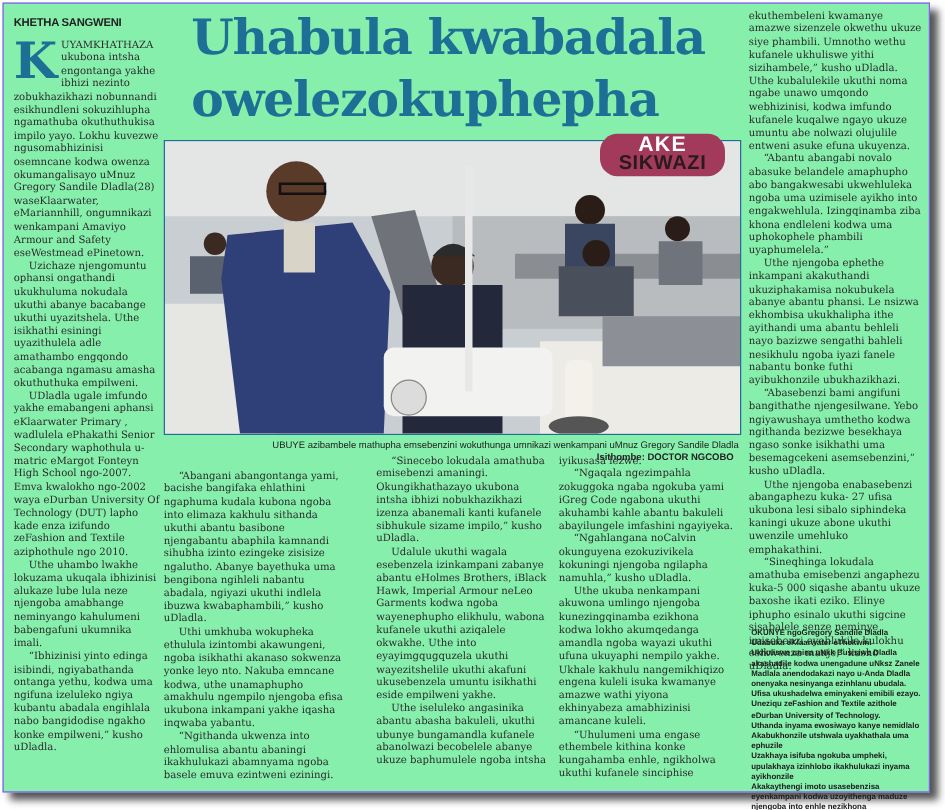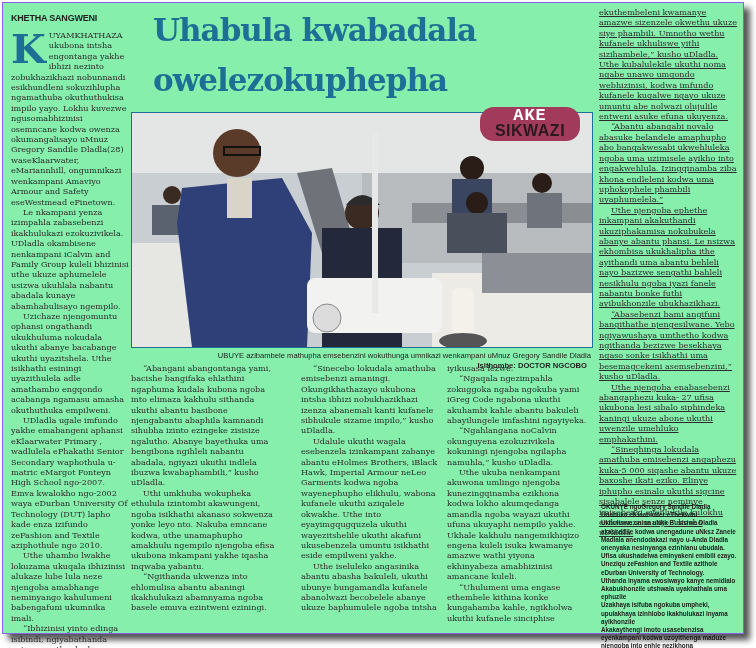--- a/index.html
+++ b/index.html
@@ -4,50 +4,49 @@
 <style>
   html,body{margin:0;padding:0;}
   body{width:756px;height:648px;background:#ffffff;position:relative;overflow:hidden;font-family:"DejaVu Serif",serif;}
   .page{position:absolute;left:2px;top:2px;width:740px;height:630px;background:#86efac;border:1px solid #8b5cf6;box-shadow:6px 6px 6px #555;}
   .byline{position:absolute;left:8px;top:10px;font-family:"Liberation Sans",sans-serif;font-weight:bold;font-size:9px;color:#222;letter-spacing:-0.2px;}
   .col{position:absolute;font-size:8.1px;line-height:10.4px;color:#2b2b2b;text-align:left;}
   .col p{margin:0;text-indent:12px;}
   .col p.first{text-indent:0;}
   .dropcap{float:left;font-size:40px;line-height:34px;color:#1e6f96;font-weight:bold;margin:2px 3px 0 0;font-family:"DejaVu Serif",serif;}
   .col1{left:8px;top:27px;width:118px;}
-  .col2{left:128px;top:360px;width:150px;}
+  .col2{left:128px;top:372px;width:150px;}
   .col3{left:298px;top:360px;width:140px;}
   .col4{left:444px;top:360px;width:140px;}
-  .col5{left:596px;top:4px;width:140px;text-decoration:underline;}
-  .headline{position:absolute;left:150px;top:2px;width:440px;font-family:"DejaVu Serif",serif;font-weight:bold;color:#1e6f96;font-size:31px;line-height:50px;letter-spacing:-1px;}
+  .col5{left:596px;top:4px;width:140px;}
+  .headline{position:absolute;left:150px;top:2px;width:440px;font-family:"DejaVu Serif",serif;font-weight:bold;color:#1e6f96;font-size:39px;line-height:50px;letter-spacing:-1px;}
   .photo{position:absolute;left:128px;top:109px;width:460px;height:234px;border:1px solid #1e6f96;overflow:hidden;background:#cfd3d6;}
   .caption{position:absolute;left:128px;top:348px;width:460px;font-family:"Liberation Sans",sans-serif;font-size:7.6px;color:#222;text-align:right;}
   .credit{position:absolute;left:128px;top:358px;width:456px;text-align:right;font-family:"Liberation Sans",sans-serif;font-size:7.6px;font-weight:bold;color:#222;}
   .badge{position:absolute;left:477px;top:104px;width:100px;height:34px;background:#a23a5c;border-radius:14px;text-align:center;}
-  .badge .b1{font-family:Liberation Mono, monospace;font-weight:bold;color:#fff;font-size:17px;line-height:17px;letter-spacing:1px;}
+  .badge .b1{font-family:Liberation Sans, sans-serif;font-weight:bold;color:#fff;font-size:17px;line-height:17px;letter-spacing:1px;}
   .badge .b2{font-family:"Liberation Sans",sans-serif;font-weight:bold;color:#2a1a20;font-size:16px;line-height:13px;letter-spacing:0.5px;}
   .bio{position:absolute;left:598px;top:500px;width:140px;font-family:"Liberation Sans",sans-serif;font-size:6.3px;line-height:8.2px;color:#1a1a1a;font-weight:bold;}
   .bio div{margin:0;}
 </style>
 </head>
 <body>
 
 <div class="page">
 
   <div class="byline">KHETHA SANGWENI</div>
 
   <div class="headline">
     <div>Uhabula kwabadala</div>
     <div>owelezokuphepha</div>
   </div>
 
   <div class="col col1">
     <span class="dropcap">K</span>
     <p class="first">UYAMKHATHAZA ukubona intsha engontanga yakhe ibhizi nezinto zobukhazikhazi nobunnandi esikhundleni sokuzihlupha ngamathuba okuthuthukisa impilo yayo. Lokhu kuvezwe ngusomabhizinisi osemncane kodwa owenza okumangalisayo uMnuz Gregory Sandile Dladla(28) waseKlaarwater, eMariannhill, ongumnikazi wenkampani Amaviyo Armour and Safety eseWestmead ePinetown.</p>
-    <p>Le nkampani yenza izimpahla zabasebenzi ikakhulukazi ezokuzivikela. UDladla okambisene nenkampani iCalvin and Family Group kuleli bhizinisi uthe ukuze aphumelele usizwa ukuhlala nabantu abadala kunaye abamhabulisayo ngempilo.</p>
     <p>Uzichaze njengomuntu ophansi ongathandi ukukhuluma nokudala ukuthi abanye bacabange ukuthi uyazitshela. Uthe isikhathi esiningi uyazithulela adle amathambo engqondo acabanga ngamasu amasha okuthuthuka empilweni.</p>
     <p>UDladla ugale imfundo yakhe emabangeni aphansi eKlaarwater Primary , wadlulela ePhakathi Senior Secondary waphothula u-matric eMargot Fonteyn High School ngo-2007. Emva kwalokho ngo-2002 waya eDurban University Of Technology (DUT) lapho kade enza izifundo zeFashion and Textile aziphothule ngo 2010.</p>
     <p>Uthe uhambo lwakhe lokuzama ukuqala ibhizinisi alukaze lube lula neze njengoba amabhange neminyango kahulumeni babengafuni ukumnika imali.</p>
     <p>“Ibhizinisi yinto edinga isibindi, ngiyabathanda ontanga yethu, kodwa uma ngifuna izeluleko ngiya kubantu abadala engihlala nabo bangidodise ngakho konke empilweni,” kusho uDladla.</p>
 
   </div>
 
   <div class="photo">
     <svg width="460" height="234" viewBox="0 0 460 234">
       <rect x="0" y="0" width="460" height="234" fill="#c9ced2"></rect>
@@ -106,21 +105,21 @@
     <p>“Sinecebo lokudala amathuba emisebenzi amaningi. Okungikhathazayo ukubona intsha ibhizi nobukhazikhazi izenza abanemali kanti kufanele sibhukule sizame impilo,” kusho uDladla.</p>
     <p>Udalule ukuthi wagala esebenzela izinkampani zabanye abantu eHolmes Brothers, iBlack Hawk, Imperial Armour neLeo Garments kodwa ngoba wayenephupho elikhulu, wabona kufanele ukuthi aziqalele okwakhe. Uthe into eyayimgqugquzela ukuthi wayezitshelile ukuthi akafuni ukusebenzela umuntu isikhathi eside empilweni yakhe.</p>
     <p>Uthe iseluleko angasinika abantu abasha bakuleli, ukuthi ubunye bungamandla kufanele abanolwazi becobelele abanye ukuze baphumulele ngoba intsha</p>
   </div>
 
   <div class="col col4">
     <p class="first">iyikusasa lezwe.</p>
     <p>“Ngaqala ngezimpahla zokuggoka ngaba ngokuba yami iGreg Code ngabona ukuthi akuhambi kahle abantu bakuleli abayilungele imfashini ngayiyeka.</p>
     <p>“Ngahlangana noCalvin okunguyena ezokuzivikela kokuningi njengoba ngilapha namuhla,” kusho uDladla.</p>
     <p>Uthe ukuba nenkampani akuwona umlingo njengoba kunezingqinamba ezikhona kodwa lokho akumqedanga amandla ngoba wayazi ukuthi ufuna ukuyaphi nempilo yakhe. Ukhale kakhulu nangemikhiqizo engena kuleli isuka kwamanye amazwe wathi yiyona ekhinyabeza amabhizinisi amancane kuleli.</p>
-    <p>“Uhulumeni uma engase ethembele kithina konke kungahamba kahle, ngikholwa ukuthi kufanele sinciphise</p>
+    <p>“Uhulumeni uma engase ethembele kithina konke kungahamba enhle, ngikholwa ukuthi kufanele sinciphise</p>
   </div>
 
   <div class="col col5">
     <p class="first">ekuthembeleni kwamanye amazwe sizenzele okwethu ukuze siye phambili. Umnotho wethu kufanele ukhuliswe yithi sizihambele,” kusho uDladla. Uthe kubalulekile ukuthi noma ngabe unawo umqondo webhizinisi, kodwa imfundo kufanele kuqalwe ngayo ukuze umuntu abe nolwazi olujulile entweni asuke efuna ukuyenza.</p>
     <p>“Abantu abangabi novalo abasuke belandele amaphupho abo bangakwesabi ukwehluleka ngoba uma uzimisele ayikho into engakwehlula. Izingqinamba ziba khona endleleni kodwa uma uphokophele phambili uyaphumelela.”</p>
     <p>Uthe njengoba ephethe inkampani akakuthandi ukuziphakamisa nokubukela abanye abantu phansi. Le nsizwa ekhombisa ukukhalipha ithe ayithandi uma abantu behleli nayo bazizwe sengathi bahleli nesikhulu ngoba iyazi fanele nabantu bonke futhi ayibukhonzile ubukhazikhazi.</p>
     <p>“Abasebenzi bami angifuni bangithathe njengesilwane. Yebo ngiyawushaya umthetho kodwa ngithanda bezizwe besekhaya ngaso sonke isikhathi uma besemagcekeni asemsebenzini,” kusho uDladla.</p>
     <p>Uthe njengoba enabasebenzi abangaphezu kuka- 27 ufisa ukubona lesi sibalo siphindeka kaningi ukuze abone ukuthi uwenzile umehluko emphakathini.</p>
     <p>“Sineqhinga lokudala amathuba emisebenzi angaphezu kuka-5 000 siqashe abantu ukuze baxoshe ikati eziko. Elinye iphupho esinalo ukuthi sigcine sisabalele senze neminye imisebenzi eyehlukile kulokhu esikwenza manje,” kusho uDladla.</p>
   </div>

